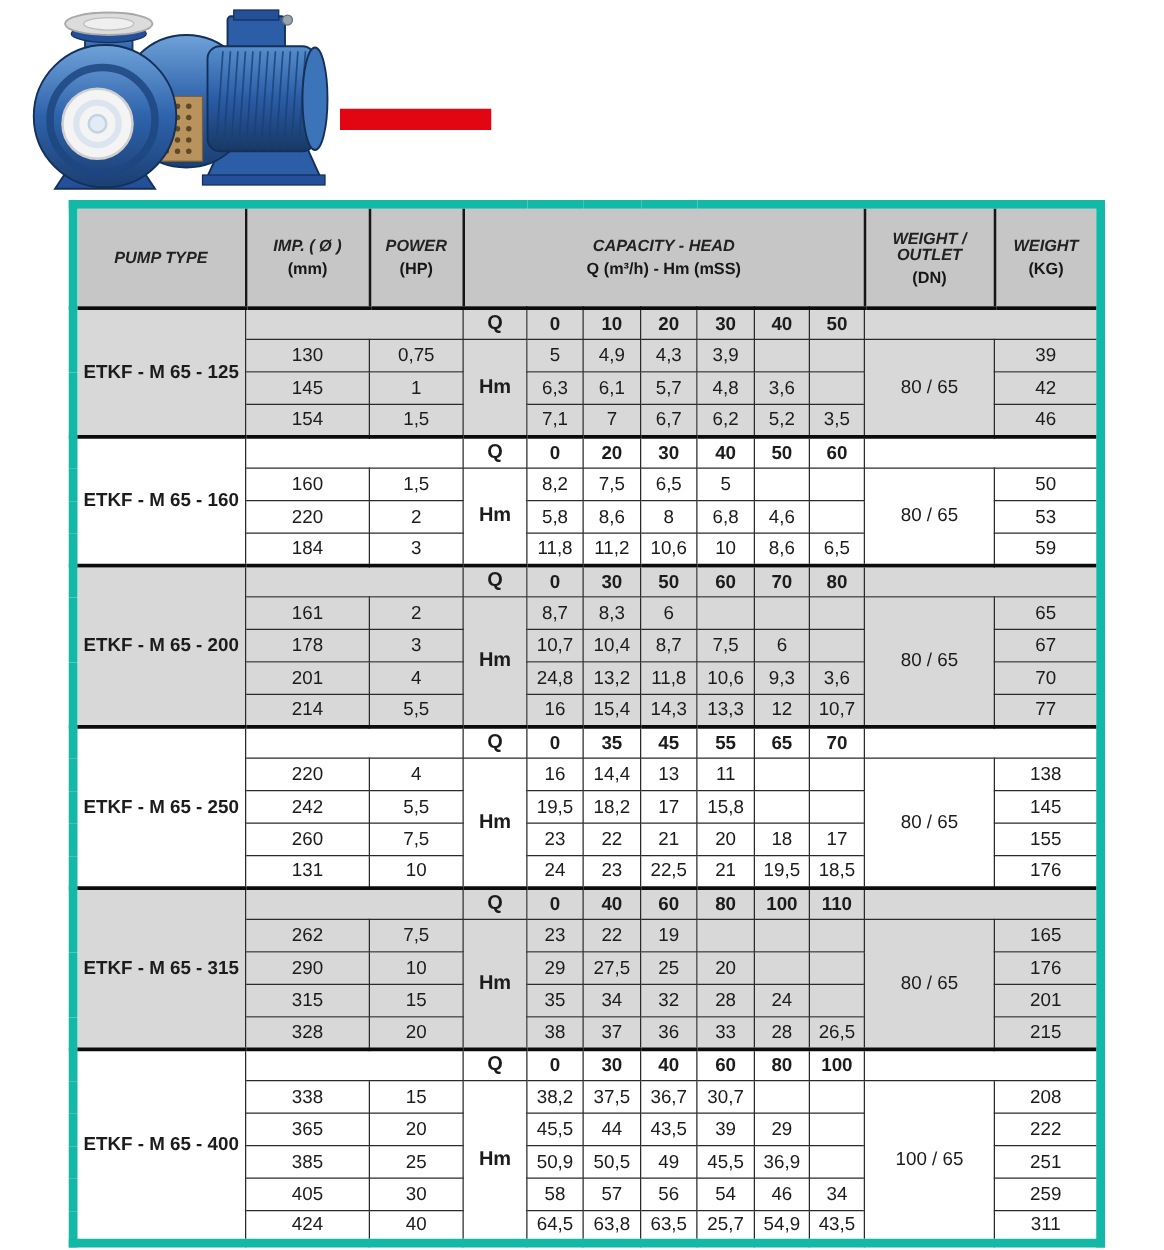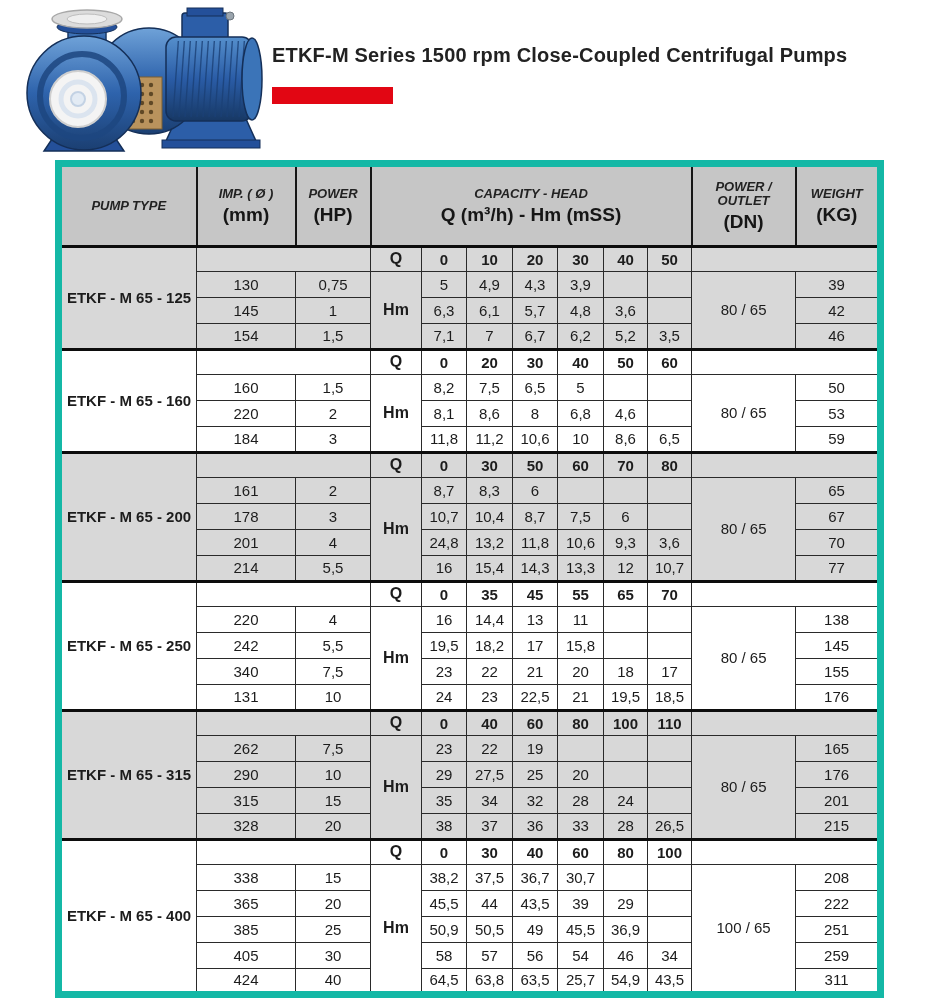--- a/index.html
+++ b/index.html
@@ -14,21 +14,21 @@
 
   
   table.spec{position:absolute;left:55px;top:160px;width:822px;
              border-collapse:collapse;table-layout:fixed;
              border:7px solid #14b8a6;}
   .spec td,.spec th{border:1px solid #2a2a2a;text-align:center;vertical-align:middle;
                     padding:0;overflow:hidden;font-size:15px;line-height:1.05;}
   .spec thead th{height:78px;background:#c6c6c6;border:2px solid #161616;
                  border-bottom:3px solid #0c0c0c;}
   .h1{display:block;font-style:italic;font-weight:600;font-size:13px;color:#222;}
-  .h2{display:block;font-weight:700;font-style:normal;font-size:19px;margin-top:4px;color:#161616;}
+  .h2{display:block;font-weight:700;font-style:normal;font-size:13px;margin-top:4px;color:#161616;}
   tr.qrow{height:25px;}
   tr.qrow td{font-weight:700;border-top:3px solid #0c0c0c;}
   tr.drow{height:26px;}
   td.pumptype{font-weight:700;font-size:15px;margin-left:12px;}
   td.qlabel,td.hmlabel{font-weight:700;font-size:16px;}
   tr.shaded td{background:#d8d8d8;}
 </style>
 </head>
 <body>
 
@@ -102,21 +102,20 @@
     <ellipse cx="71" cy="16" rx="35" ry="9" fill="#dcdcdc" stroke="#a8a8a8" stroke-width="1.5"></ellipse>
     <ellipse cx="71" cy="16" rx="20" ry="5" fill="#efefef" stroke="#bdbdbd"></ellipse>
 
     <circle cx="68" cy="90" r="57" fill="url(#gBlue)" stroke="#142f58" stroke-width="1.5"></circle>
     <circle cx="66" cy="93" r="42" fill="none" stroke="#1d4680" stroke-width="6" opacity=".85"></circle>
     <circle cx="62" cy="96" r="28" fill="#f4f4f4" stroke="#cfcfcf" stroke-width="2"></circle>
     <circle cx="62" cy="96" r="17" fill="none" stroke="#dbe4ef" stroke-width="5"></circle>
     <circle cx="62" cy="96" r="7" fill="#e3ebf4" stroke="#c3d2e4" stroke-width="2"></circle>
   </svg>
 
-  <div class="hero-title">ETKF-M Series 1500 rpm Close-Coupled Centrifugal Pumps</div>
   <div class="red-bar" style="background: rgb(226, 6, 19);"></div>
 
   <table class="spec">
     <colgroup>
       <col style="width:138px">
         <col style="width:99px">
         <col style="width:75px">
       <col style="width:51px">
         <col style="width:45px">
         <col style="width:46px">
@@ -138,21 +137,21 @@
         </th>
         <th>
           <span class="h1">POWER</span>
           <span class="h2">(HP)</span>
         </th>
         <th colspan="7">
           <span class="h1">CAPACITY - HEAD</span>
           <span class="h2">Q (m³/h) - Hm (mSS)</span>
         </th>
         <th>
-          <span class="h1">POWER  / OUTLET</span>
+          <span class="h1">WEIGHT  / OUTLET</span>
           <span class="h2">(DN)</span>
         </th>
         <th>
           <span class="h1">WEIGHT</span>
           <span class="h2">(KG)</span>
         </th>
       </tr>
     </thead>
     <tbody id="spec-body">
         <tr class="qrow shaded">
@@ -223,21 +222,21 @@
           <td>6,5</td>
           <td>5</td>
           <td></td>
           <td></td>
           <td rowspan="3">80 / 65</td>
           <td>50</td>
         </tr>
         <tr class="drow">
           <td>220</td>
           <td>2</td>
-          <td>8,1</td>
+          <td>5,8</td>
           <td>8,6</td>
           <td>8</td>
           <td>6,8</td>
           <td>4,6</td>
           <td></td>
           <td>53</td>
         </tr>
         <tr class="drow">
           <td>184</td>
           <td>3</td>
@@ -337,21 +336,21 @@
           <td>5,5</td>
           <td>19,5</td>
           <td>18,2</td>
           <td>17</td>
           <td>15,8</td>
           <td></td>
           <td></td>
           <td>145</td>
         </tr>
         <tr class="drow">
-          <td>340</td>
+          <td>260</td>
           <td>7,5</td>
           <td>23</td>
           <td>22</td>
           <td>21</td>
           <td>20</td>
           <td>18</td>
           <td>17</td>
           <td>155</td>
         </tr>
         <tr class="drow">

